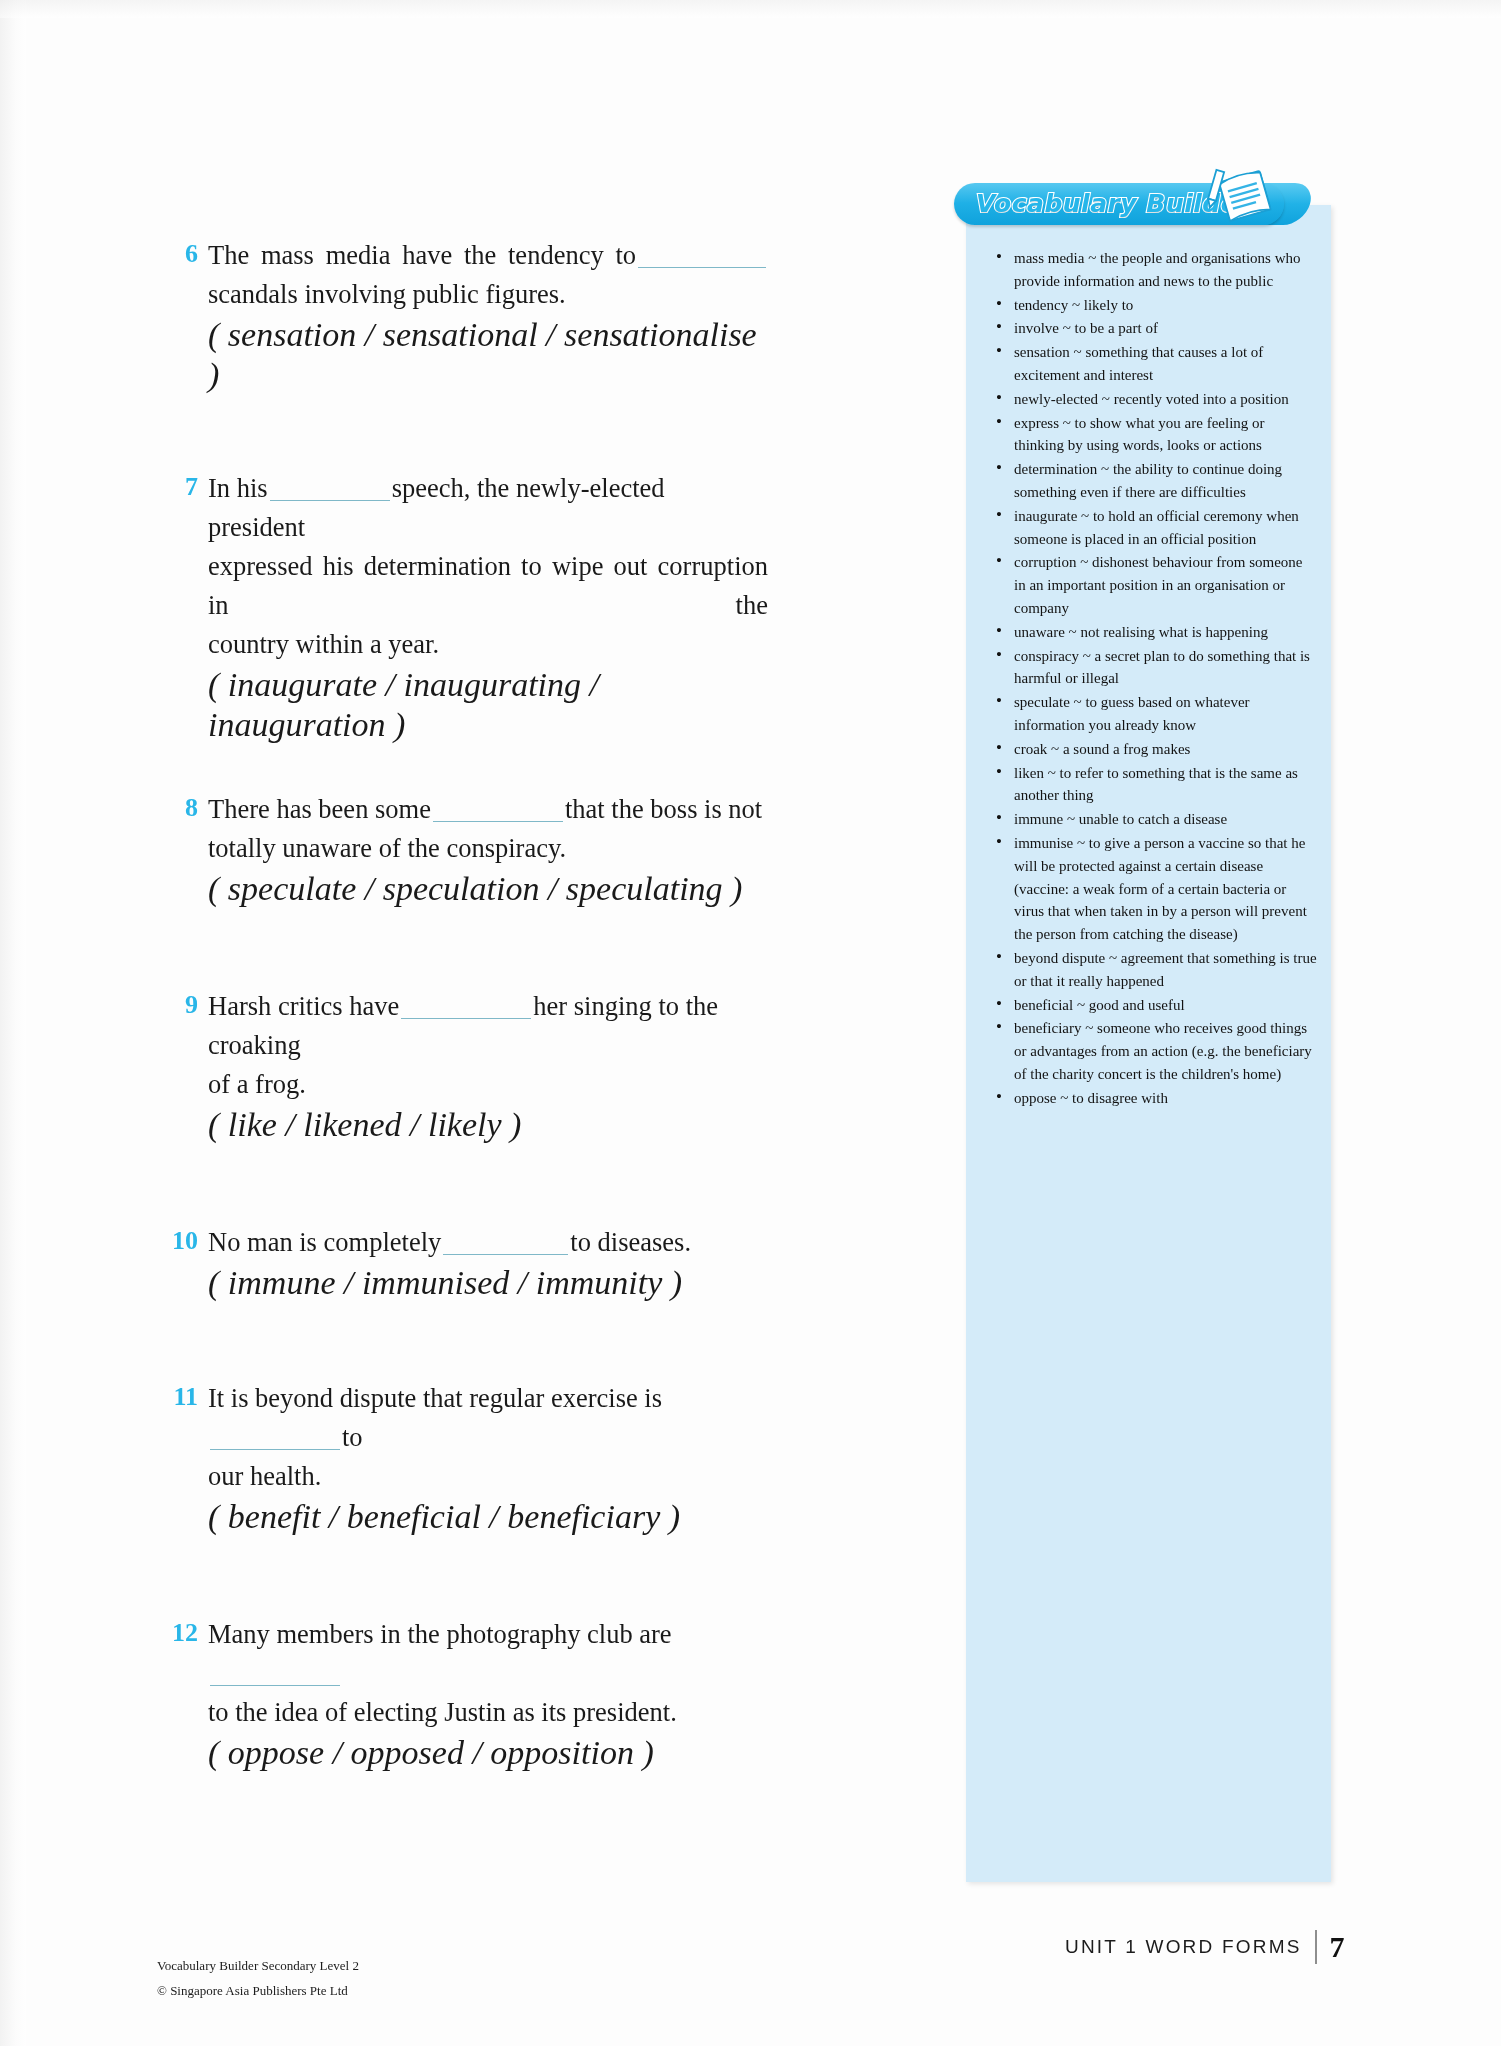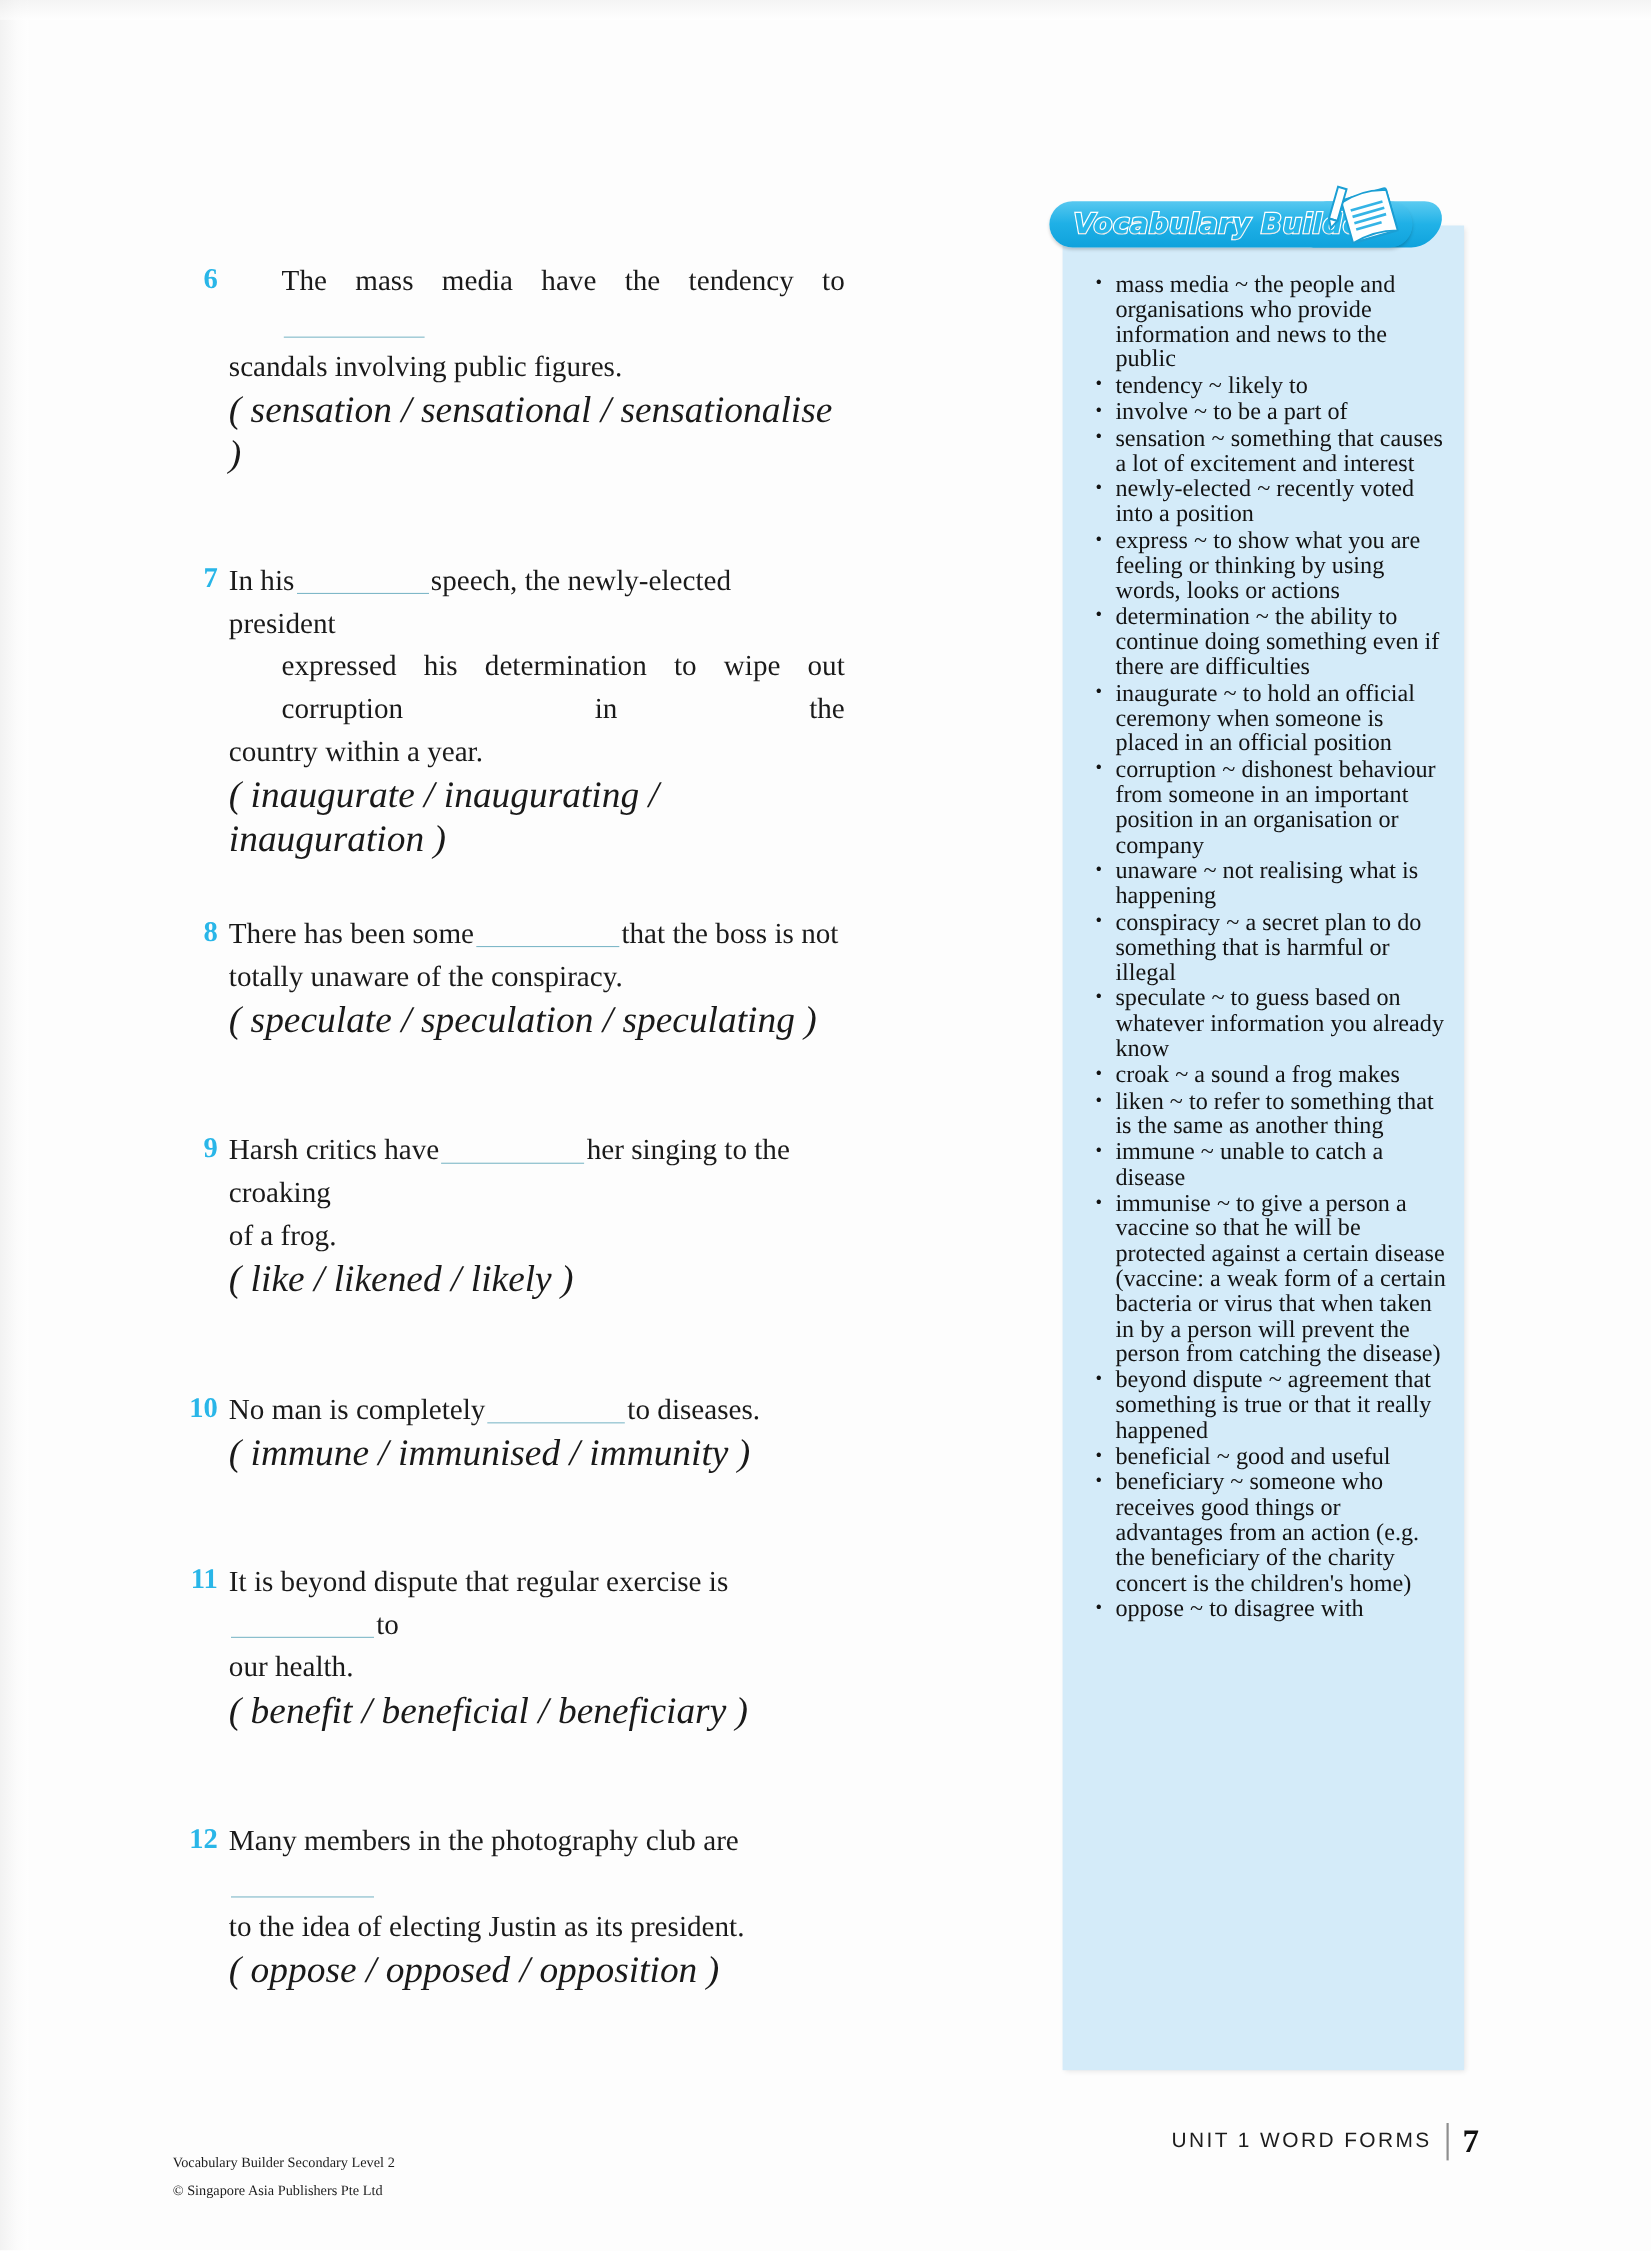--- a/index.html
+++ b/index.html
@@ -64,21 +64,20 @@
   .q-body {
     font-size: 26.5px;
     line-height: 39px;
   }
   .q-line {
     display: block;
   }
   .q-line.justify {
     text-align: justify;
     text-align-last: justify;
-    margin-left: 48px;
   }
   .q-line.plain {
     text-align: left;
   }
   .blank {
     display: inline-block;
     border-bottom: 1.6px solid #7fb8c8;
     vertical-align: baseline;
     height: 26px;
     margin: 0 2px -4px 2px;
@@ -161,21 +160,21 @@
     position: absolute;
     left: 10px;
     top: 42px;
     right: 10px;
     margin: 0;
     padding: 0 4px 0 20px;
     list-style: none;
   }
   .vb-item {
     position: relative;
-    font-size: 22px;
+    font-size: 15px;
     line-height: 22.8px;
     color: #131313;
     padding-left: 18px;
     margin-bottom: 1px;
   }
   .vb-item::before {
     content: "•";
     position: absolute;
     left: 0;
     top: -1px;

